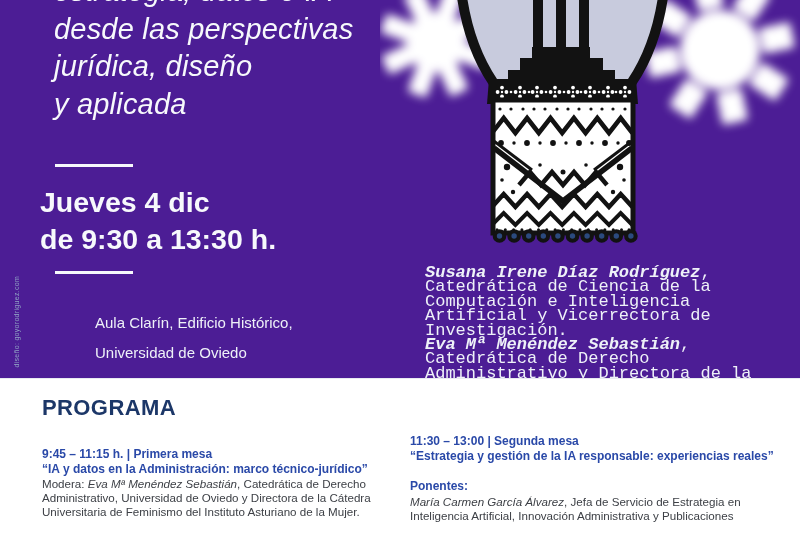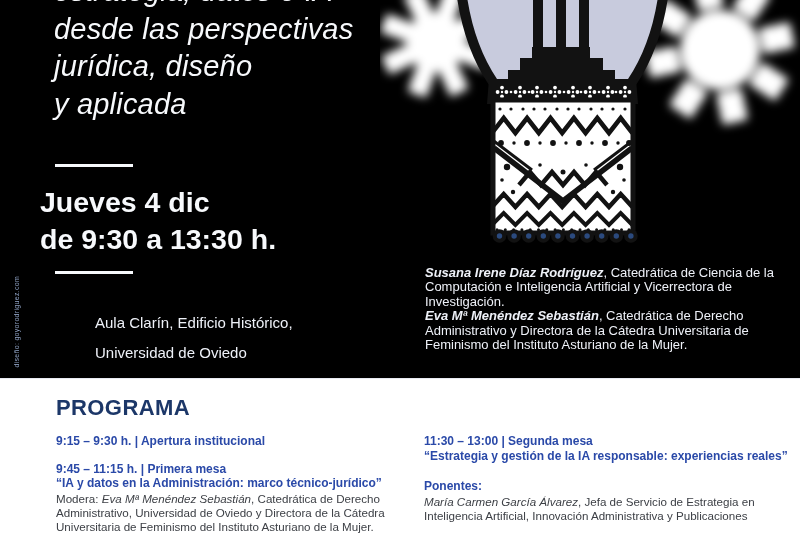--- a/index.html
+++ b/index.html
@@ -5,21 +5,21 @@
   html,body{margin:0;padding:0;}
   body{
     width:800px;height:545px;position:relative;overflow:hidden;
     background:#ffffff;
     font-family:"Liberation Sans", sans-serif;
     -webkit-font-smoothing:antialiased;
   }
   
   .hero{
     position:absolute;left:0;top:0;width:800px;height:378px;
-    background:#000000;overflow:hidden;
+    background:#4c1d95;overflow:hidden;
   }
   .title{
     position:absolute;left:54px;top:-27px;
     font-style:italic;font-weight:400;
     font-size:29px;line-height:37.5px;letter-spacing:.2px;
     color:#f7f9fc;
   }
   .rule{position:absolute;left:55px;width:78px;height:2.5px;background:#f7f9fc;}
   .rule1{top:164px}
   .rule2{top:271px}
@@ -32,27 +32,27 @@
     font-size:15px;line-height:29.5px;font-weight:400;color:#eef1f8;margin-left:41px;
   }
   .credit{
     position:absolute;left:-28px;top:318px;width:90px;height:9px;
     text-align:center;transform:rotate(-90deg);
     font-size:7px;letter-spacing:.3px;color:#8fa2c4;white-space:nowrap;
   }
   .illu{position:absolute;left:380px;top:0;width:420px;height:260px;display:block;}
   .directors{position:absolute;left:425px;top:266px;width:368px;color:#eef1f8;}
   .directors-heading{font-size:15px;font-weight:600;margin:0 0 8px 0;color:#f4f6fb;}
-  .directors p{font-size:13px;line-height:14.4px;margin:0;}
+  .directors p{font-size:17px;line-height:14.4px;margin:0;font-family:Liberation Mono, monospace;}
   .dir-name{font-style:italic;font-weight:700;}
   
   .program{
     position:absolute;left:0;top:378px;width:800px;height:167px;
     background:#ffffff;border-top:1px solid #e8eaf1;
-    padding:16px 0 0 56px;box-sizing:border-box;
+    padding:16px 0 0 42px;box-sizing:border-box;
   }
   .program-heading{
     margin:0;font-size:22px;font-weight:700;letter-spacing:.4px;color:#1c3768;
   }
   .columns{display:flex;margin-top:13px;}
   .col-left{width:352px;margin-right:16px;flex:none;}
   .col-right{width:372px;flex:none;}
   .entry + .entry{margin-top:13px;}
   .entry-gap{margin-top:16px !important;}
   .entry-header,.entry-quote{
@@ -252,21 +252,20 @@
     <p><span class="dir-name">Eva Mª Menéndez Sebastián</span><span>, Catedrática de Derecho Administrativo y Directora de la Cátedra Universitaria de Feminismo del Instituto Asturiano de la Mujer.</span></p>
   </div>
 </div>
 
 <div class="program">
   <h2 class="program-heading">PROGRAMA</h2>
   <div class="columns">
 
     <div class="col-left">
       <div class="entry">
-        <div class="entry-header">9:15 – 9:30 h. | Apertura institucional</div>
       </div>
       <div class="entry">
         <div class="entry-header">9:45 – 11:15 h. | Primera mesa</div>
         <div class="entry-quote">“IA y datos en la Administración: marco técnico-jurídico”</div>
         <div class="entry-body"><span>Modera: </span><span class="name">Eva Mª Menéndez Sebastián</span><span>, Catedrática de Derecho Administrativo, Universidad de Oviedo y Directora de la Cátedra Universitaria de Feminismo del Instituto Asturiano de la Mujer.</span></div>
       </div>
     </div>
 
     <div class="col-right">
       <div class="entry">

